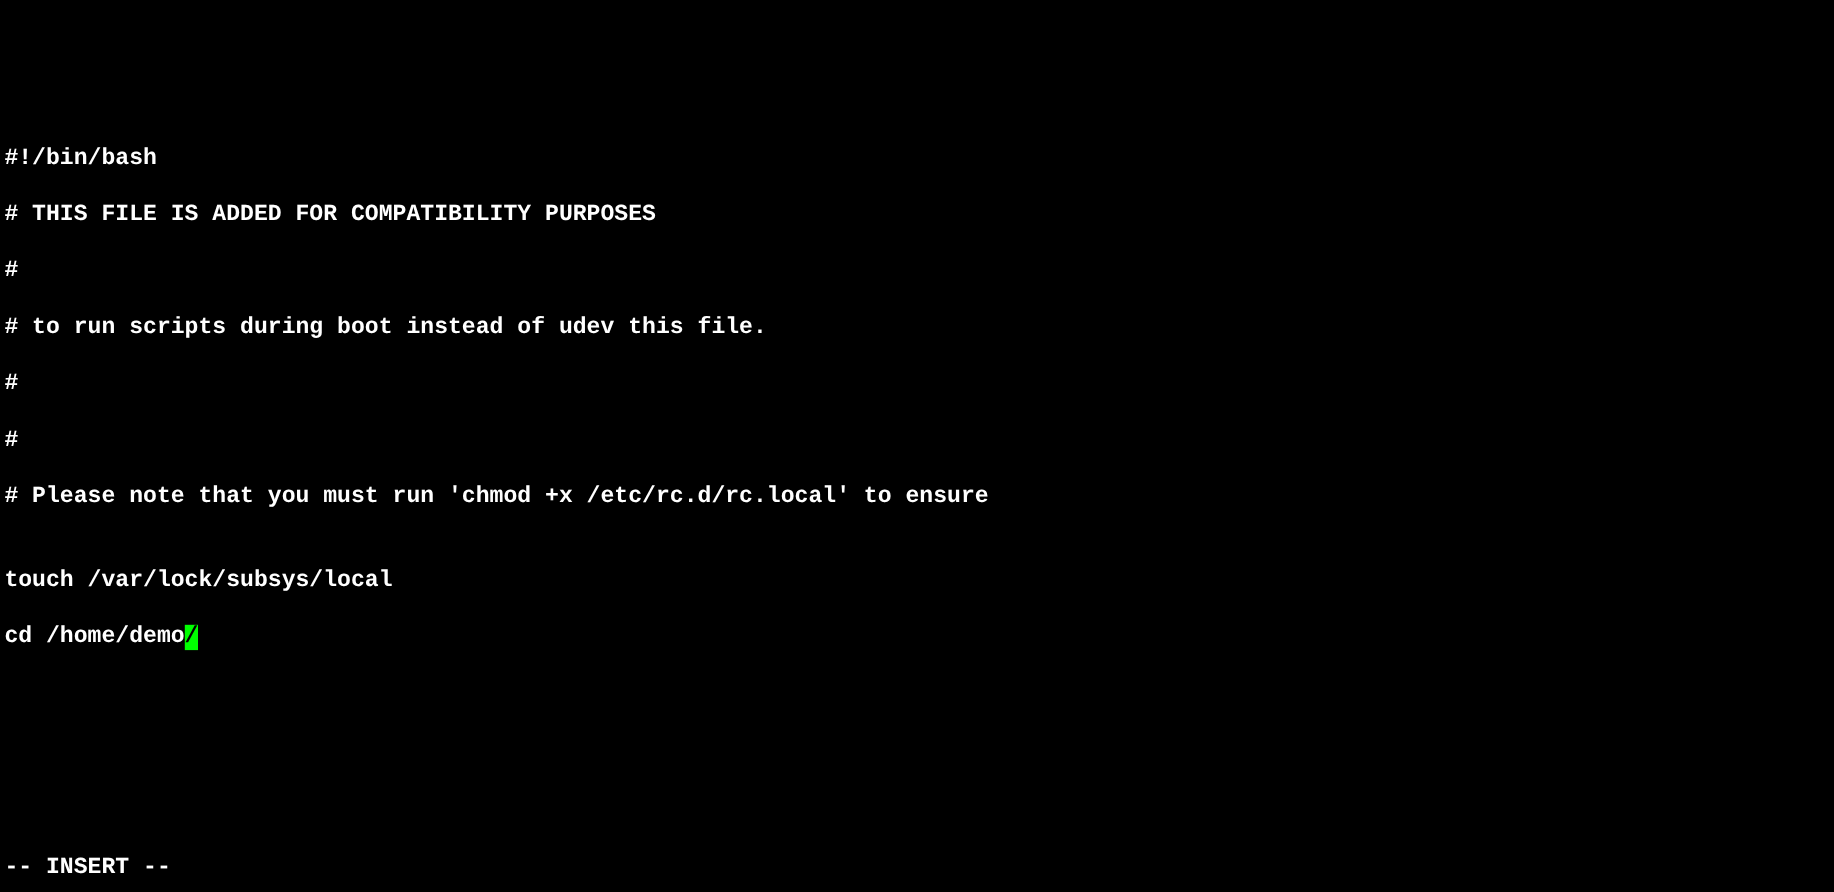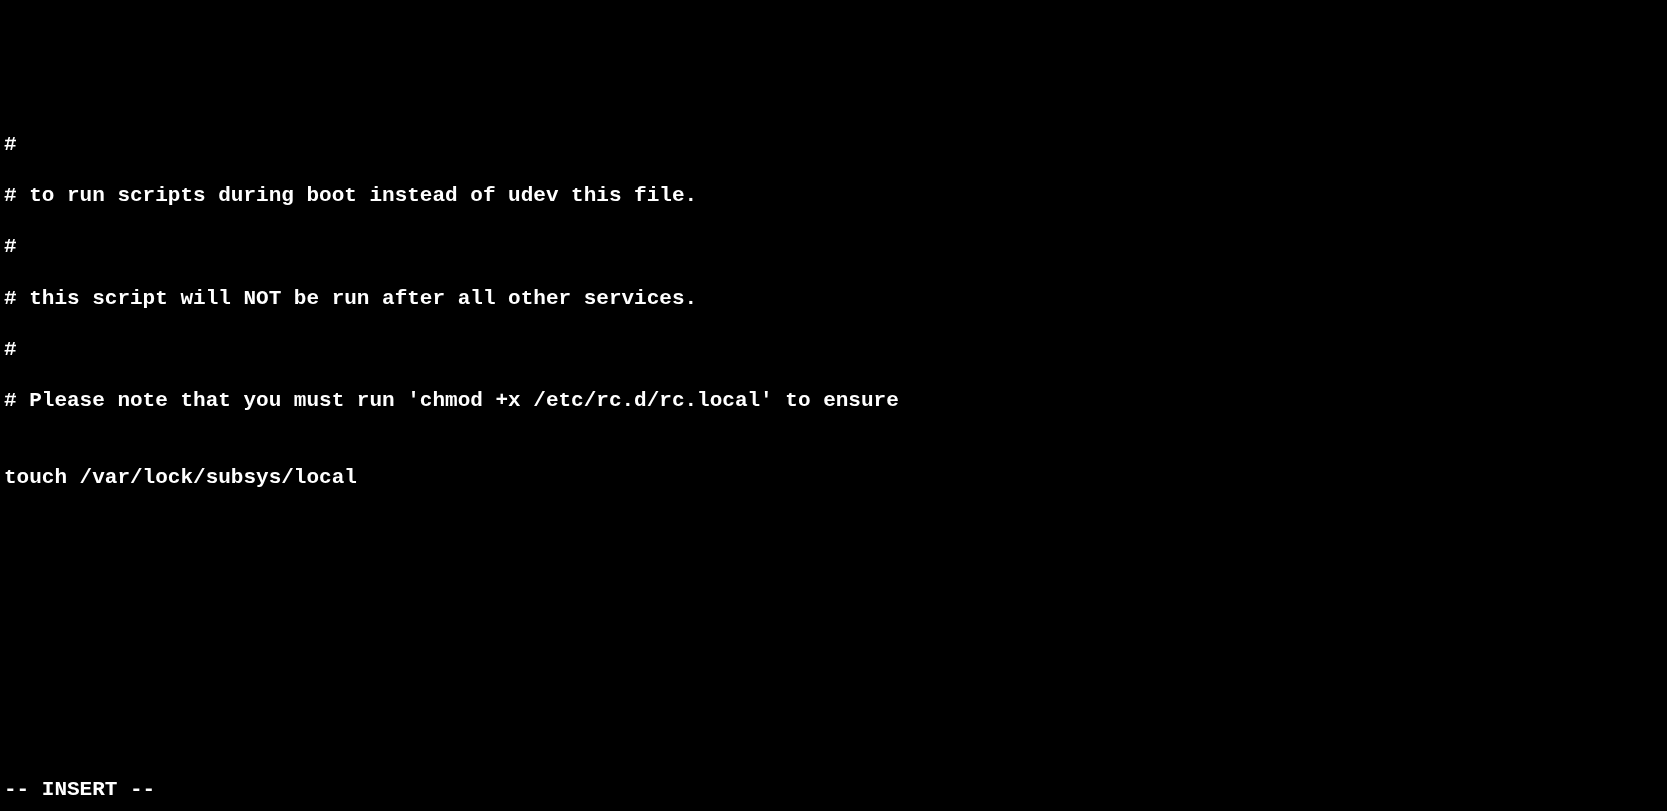--- a/index.html
+++ b/index.html
@@ -36,28 +36,30 @@
       bottom: 8px;
       left: 4px;
     }
   </style>
 </head>
 <body>
 
 
 
 <div class="editor">
+<span class="line">#!/bin/bash</span>
+<span class="line"># THIS FILE IS ADDED FOR COMPATIBILITY PURPOSES</span>
 <span class="line">#</span>
 <span class="line"># to run scripts during boot instead of udev this file.</span>
 <span class="line">#</span>
-<span class="line"># this script will NOT be run after all other services.</span>
 <span class="line">#</span>
 <span class="line"># Please note that you must run 'chmod +x /etc/rc.d/rc.local' to ensure</span>
 <span class="line"></span>
 <span class="line">touch /var/lock/subsys/local</span>
+<span class="line"><span>cd /home/demo</span><span class="cursor">/</span></span>
 
 
 
 
 
 
 
 
 
 

